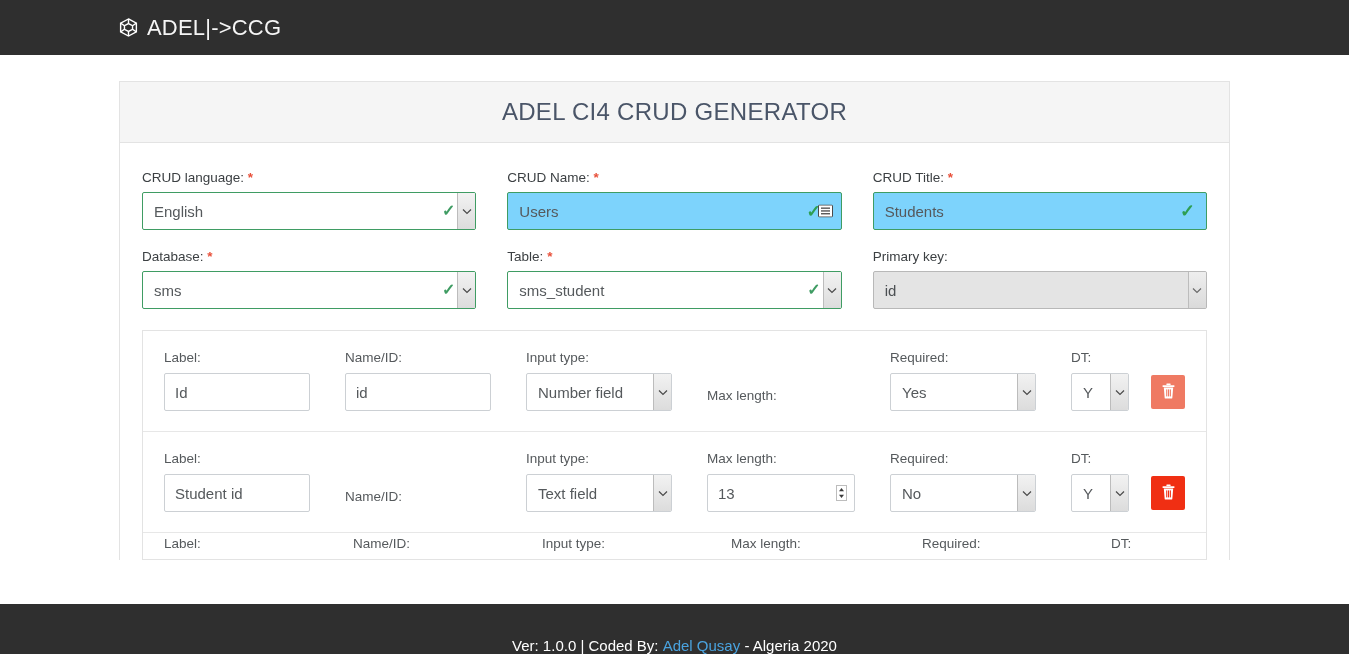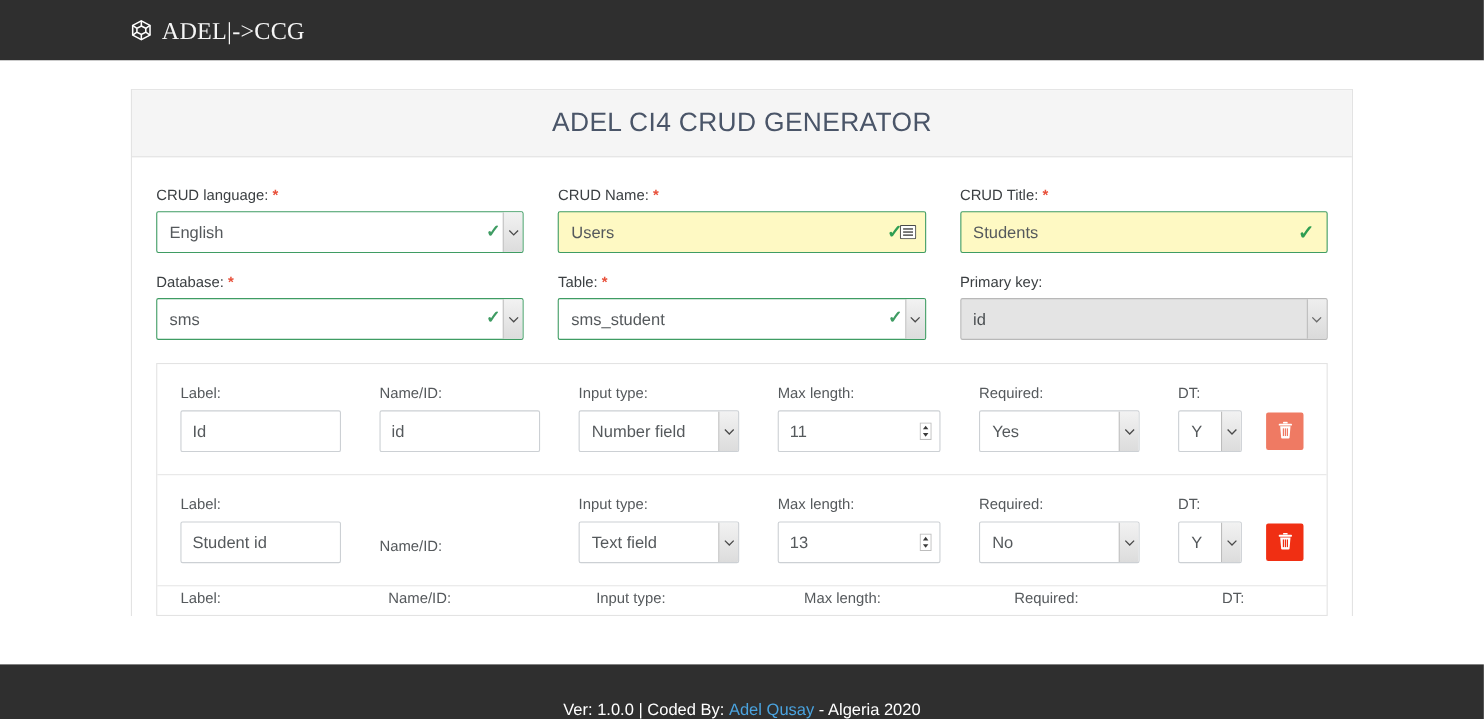--- a/index.html
+++ b/index.html
@@ -11,21 +11,20 @@
     font-family: "Liberation Sans", sans-serif;
   }
 
   
   .navbar {
     height: 55px;
     background: #2f2f2f;
     display: flex;
     align-items: center;
     padding-left: 118px;
-    font-family: Liberation Serif, serif;
   }
   .brand {
     display: flex;
     align-items: center;
     gap: 8px;
     color: #ffffff;
     font-size: 22px;
     letter-spacing: .2px;
     text-decoration: none;
   }
@@ -81,21 +80,21 @@
   .req { color: #e8503a; font-weight: 700; }
 
   .ctrl-wrap { position: relative; }
 
   .inp {
     width: 100%;
     height: 38px;
     padding: 0 34px 0 11px;
     font-size: 15px;
     color: #55595c;
-    background: #fef9c3;
+    background: #7dd3fc;
     border: 1px solid #ccd0d4;
     border-radius: 2px;
     outline: none;
     font-family: "Liberation Sans", sans-serif;
   }
   .inp.valid { border: 1px solid #3f9c63; }
 
   
   .sel {
     width: 100%;
@@ -412,30 +411,20 @@
               <span class="sel-value">Number field</span>
               <span class="sel-arrow">
                 <svg class="chev" width="10" height="7" viewBox="0 0 10 7">
                     <path d="M1 1.5 5 5.5 9 1.5" fill="none" stroke="#4a4a4a" stroke-width="1.2"></path>
                   </svg>
               </span>
             </div>
           </div>
           <div class="fcell w-max">
             <span class="f-label2">Max length:</span>
-            <div class="num-wrap">
-              <input class="sm-inp" type="text" value="11" style="">
-              <span class="spinner">
-                <svg width="11" height="16" viewBox="0 0 11 16">
-                  <rect x="0.5" y="0.5" width="10" height="15" fill="#ffffff" stroke="#bdbdbd"></rect>
-                  <path d="M5.5 3 8 6.3H3z" fill="#3a3a3a"></path>
-                  <path d="M5.5 13 3 9.7h5z" fill="#3a3a3a"></path>
-                </svg>
-              </span>
-            </div>
           </div>
           <div class="fcell w-req">
             <span class="f-label2">Required:</span>
             <div class="sel">
               <span class="sel-value">Yes</span>
               <span class="sel-arrow">
                 <svg class="chev" width="10" height="7" viewBox="0 0 10 7">
                     <path d="M1 1.5 5 5.5 9 1.5" fill="none" stroke="#4a4a4a" stroke-width="1.2"></path>
                   </svg>
               </span>

